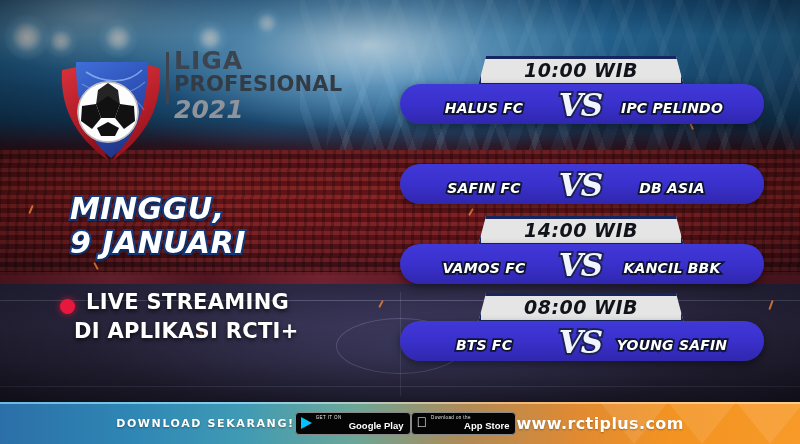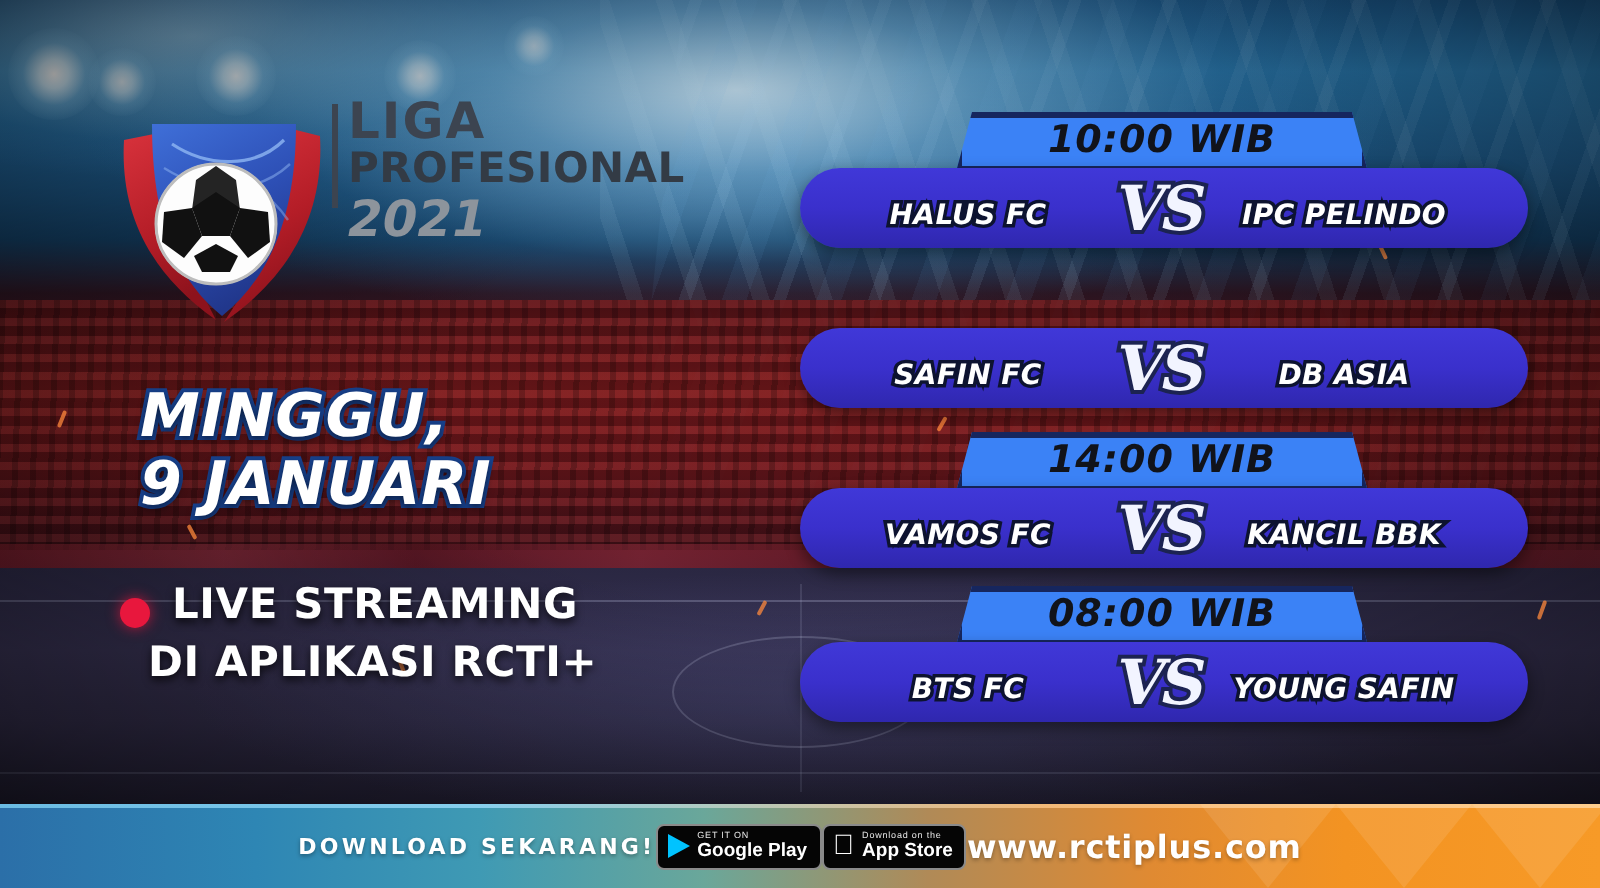--- a/index.html
+++ b/index.html
@@ -169,21 +169,21 @@
   }
   .sl1 { margin-left:26px; }
   .sl2 { margin-left:14px; }
 
   
   .match { position:absolute; left:396px; width:372px; height:80px; }
   .m0 { top:56px; } .m1 { top:136px; } .m2 { top:216px; } .m3 { top:293px; }
 
   .time-banner {
     position:absolute; left:82px; top:0; width:206px; height:30px;
-    background:#3b82f6;
+    background:#e5e5e5;
     border:3px solid #16265e;
     clip-path:polygon(8px 0, 198px 0, 206px 30px, 0 30px);
     display:flex; align-items:center; justify-content:center;
   }
   .time-text {
     font-family:"DejaVu Sans", sans-serif;
     font-size:19px; font-weight:bold; font-style:italic;
     color:#11131a; letter-spacing:.5px; line-height:1;
     padding-bottom:1px;
   }
@@ -247,21 +247,21 @@
     font-family:"DejaVu Sans", sans-serif;
     font-size:11px; font-weight:bold; color:#ffffff; letter-spacing:1.6px;
     text-shadow:0 1px 2px rgba(0,0,0,.35);
   }
   .store {
     height:23px; background:#050505; border:1px solid #8a8a8a; border-radius:4px;
     display:flex; align-items:center; gap:4px; padding:0 6px 0 5px;
   }
   .store-txt { display:flex; flex-direction:column; line-height:1; }
   .store-small { font-size:4.5px; color:#e8e8e8; letter-spacing:.4px; font-family:"Liberation Sans", sans-serif; }
-  .store-big { font-size:9.5px; color:#ffffff; font-weight:bold; margin-top:1px; font-family:"Liberation Sans", sans-serif; }
+  .store-big { font-size:9.5px; color:#ffffff; font-weight:bold; margin-top:1px; font-family:"Liberation Sans", sans-serif;margin-left:33px; }
   .gp-tri {
     width:0; height:0; border-top:6px solid transparent; border-bottom:6px solid transparent;
     border-left:11px solid #00c3ff;
     position:relative;
   }
   .gp-tri::after {
     content:""; position:absolute; left:-11px; top:-6px;
     width:0; height:0; border-top:6px solid transparent; border-bottom:6px solid transparent;
     border-left:11px solid transparent;
     background:linear-gradient(135deg,#00e3ff 0%,#00f076 40%,#ffce00 70%,#ff3a44 100%);

